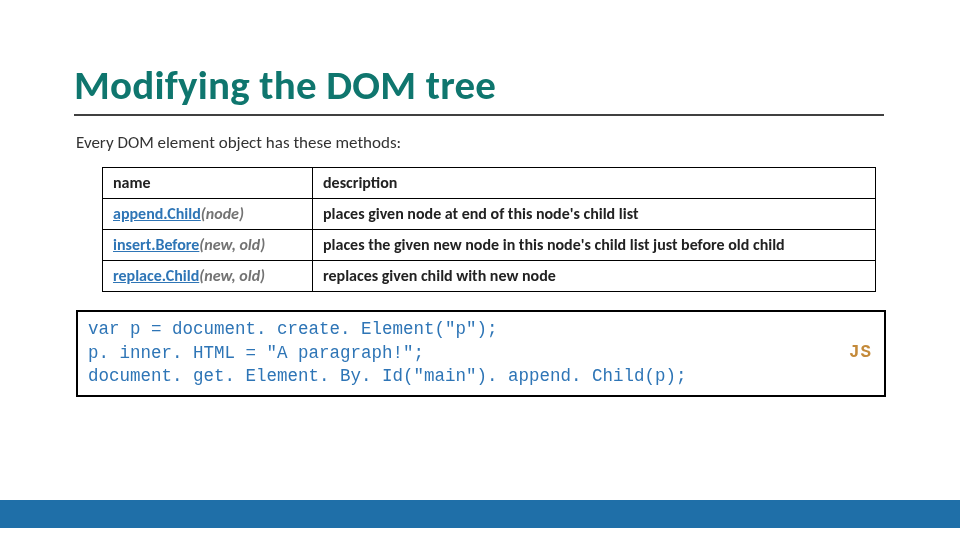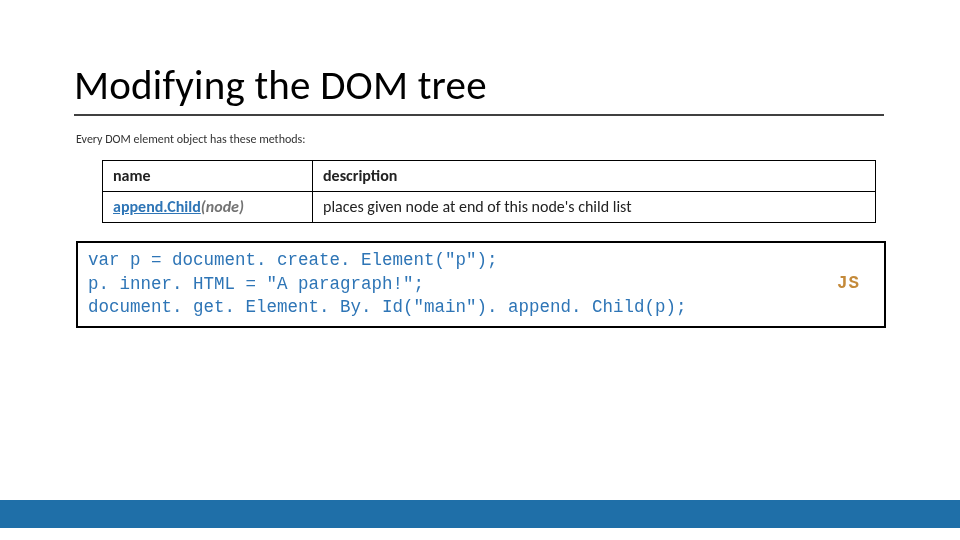--- a/index.html
+++ b/index.html
@@ -14,33 +14,33 @@
     overflow: hidden;
   }
   .slide {
     position: relative;
     width: 960px;
     height: 540px;
     padding: 60px 74px 0 74px;
   }
   .title {
     font-size: 41px;
-    font-weight: 400;
-    color: #000000;
+    font-weight: 700;
+    color: #0f766e;
     margin: 0 0 4px 0;
     letter-spacing: 0.2px;
   }
   .title-rule {
     border: none;
     border-top: 2px solid #404040;
     margin: 2px 0 16px 0;
     width: 810px;
   }
   .intro {
-    font-size: 12px;
+    font-size: 17px;
     margin: 0 0 14px 2px;
     color: #333;
   }
   table.methods {
     border-collapse: collapse;
     width: 774px;
     margin-left: 28px;
     font-size: 16px;
   }
   table.methods th, table.methods td {
@@ -60,37 +60,37 @@
     text-decoration: underline;
     font-weight: 700;
     text-align: center;
   }
   .mparams {
     font-style: italic;
     font-weight: 700;
     color: #737373;
   }
   .desc {
-    font-weight: 400;
+    font-weight: 700;
   }
   .codebox {
     margin: 18px 0 0 2px;
     width: 810px;
     border: 2px solid #000;
     padding: 6px 10px 6px 10px;
     font-family: "Courier New", monospace;
     font-size: 17.5px;
     line-height: 1.35;
     position: relative;
     color: #2e75b6;
     white-space: pre;
   }
   .codebox .jsbadge {
     position: absolute;
-    right: 24px;
+    right: 12px;
     top: 50%;
     transform: translateY(-50%);
     font-weight: 700;
     color: #c48a3a;
     letter-spacing: 1px;
   }
   .output {
     margin: 22px 0 0 4px;
     font-size: 19px;
     color: #333;
@@ -122,20 +122,32 @@
         <th>description</th>
       </tr>
     </thead>
     <tbody>
       <tr>
         <td>
           <span class="mname">append.Child</span><span class="mparams">(node)</span>
         </td>
         <td class="desc">places given node at end of this node's child list</td>
       </tr>
+      <tr>
+        <td>
+          <span class="mname">insert.Before</span><span class="mparams">(new, old)</span>
+        </td>
+        <td class="desc">places the given new node in this node's child list just before old child</td>
+      </tr>
+      <tr>
+        <td>
+          <span class="mname">replace.Child</span><span class="mparams">(new, old)</span>
+        </td>
+        <td class="desc">replaces given child with new node</td>
+      </tr>
     </tbody>
   </table>
 
   <div class="codebox"><span>var p = document. create. Element("p");</span>
 <span>p. inner. HTML = "A paragraph!";</span>
 <span>document. get. Element. By. Id("main"). append. Child(p);</span><span class="jsbadge">JS</span></div>
 
 
   <div class="footer-bar"></div>
 </div>

